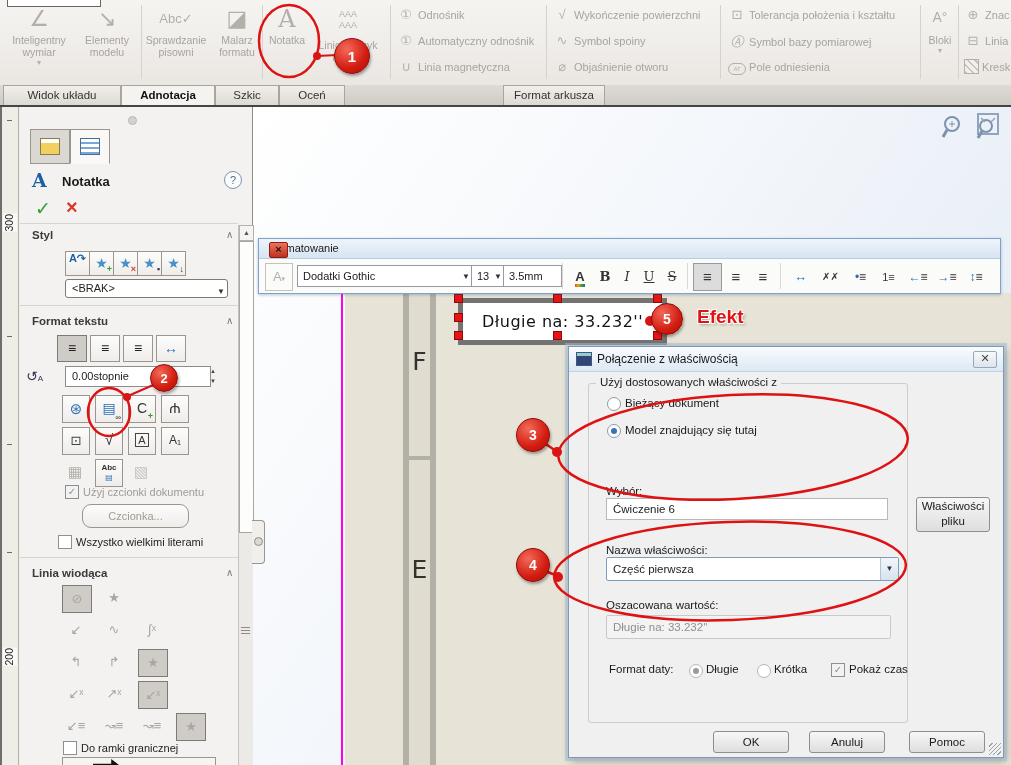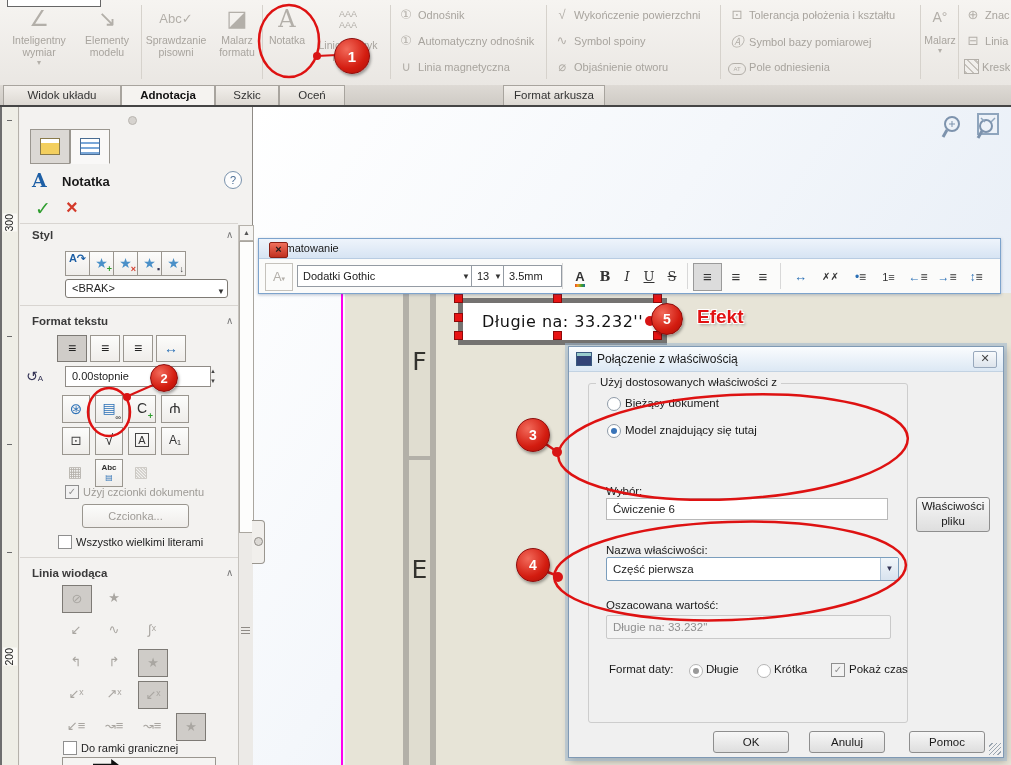--- a/index.html
+++ b/index.html
@@ -207,21 +207,21 @@
       <span class="ico"><i class="g" data-glyph="Ⓐ"></i></span>
       <span class="lbl">Symbol bazy pomiarowej</span>
     </div>
     <div class="abs rib-sm" style="left:728px;top:59px">
       <span class="ico"><span class="oval-at">AT</span></span>
       <span class="lbl">Pole odniesienia</span>
     </div>
     <div class="abs rib-sep" style="left:920px"></div>
     <div class="abs rib-big" style="left:924px;width:32px">
       <div class="ico" style="font-size:14px;line-height:26px">A°</div>
-      <div class="lbl">Malarz</div>
+      <div class="lbl">Bloki</div>
       <div style="font-size:8px;color:#b3afa9">▾</div>
     </div>
     <div class="abs rib-sep" style="left:958px"></div>
     <div class="abs rib-sm" style="left:964px;top:7px;width:46px;overflow:hidden">
       <span class="ico"><i class="g" data-glyph="⊕"></i></span>
       <span class="lbl">Znac</span>
     </div>
     <div class="abs rib-sm" style="left:964px;top:33px;width:46px;overflow:hidden">
       <span class="ico"><i class="g" data-glyph="⊟"></i></span>
       <span class="lbl">Linia</span>
@@ -346,21 +346,21 @@
     <div class="abs tool" style="left:108px;top:320px;width:26px;height:26px"><span style="font-size:11px;line-height:24px;border:1px solid #444;padding:0 2px;color:#333">A</span></div>
     <div class="abs tool" style="left:141px;top:320px;width:26px;height:26px"><span style="font-size:12px;line-height:24px;color:#333">A₁</span></div>
     <div class="abs tool plain" style="left:42px;top:352px;width:26px;height:26px"><span class="g" data-glyph="▦" style="font-size:15px;line-height:26px;color:#b3afa9"></span></div>
     <div class="abs tool" style="left:75px;top:352px;width:26px;height:26px">
         <span style="font-size:8px;font-weight:bold;line-height:10px;display:block;padding-top:3px;color:#333">Abc<br><span style="color:#2a6fb5">▤</span></span>
       </div>
     <div class="abs tool plain" style="left:108px;top:352px;width:26px;height:26px"><span class="g" data-glyph="▧" style="font-size:15px;line-height:26px;color:#c5c2bc"></span></div>
 
     <div class="abs cb checked" style="left:45px;top:378px">✓</div>
     <div class="abs dis" style="left:63px;top:379px">Użyj czcionki dokumentu</div>
-    <div class="abs tool dis" style="left:62px;top:397px;width:105px;height:22px;line-height:22px;border-radius:3px">Czcionka...</div>
+    <div class="abs tool dis" style="left:62px;top:397px;width:105px;height:22px;line-height:22px;border-radius:9px">Czcionka...</div>
     <div class="abs cb" style="left:38px;top:428px"></div>
     <div class="abs" style="left:56px;top:429px">Wszystko wielkimi literami</div>
     <div class="abs pm-div" style="top:450px"></div>
 
     <div class="abs sec-h" style="left:12px;top:460px">Linia wiodąca</div>
     <div class="abs chev" style="left:206px;top:460px">∧</div>
     <div class="abs tool pressed ldr" style="left:42px;top:478px;width:28px;height:26px"><span class="g" data-glyph="⊘"></span></div>
     <div class="abs ldr" style="left:80px;top:478px;width:28px;height:26px"><span class="g" data-glyph="★"></span></div>
     <div class="abs ldr" style="left:42px;top:510px;width:28px;height:26px">↙</div>
     <div class="abs ldr" style="left:80px;top:510px;width:28px;height:26px">∿</div>

